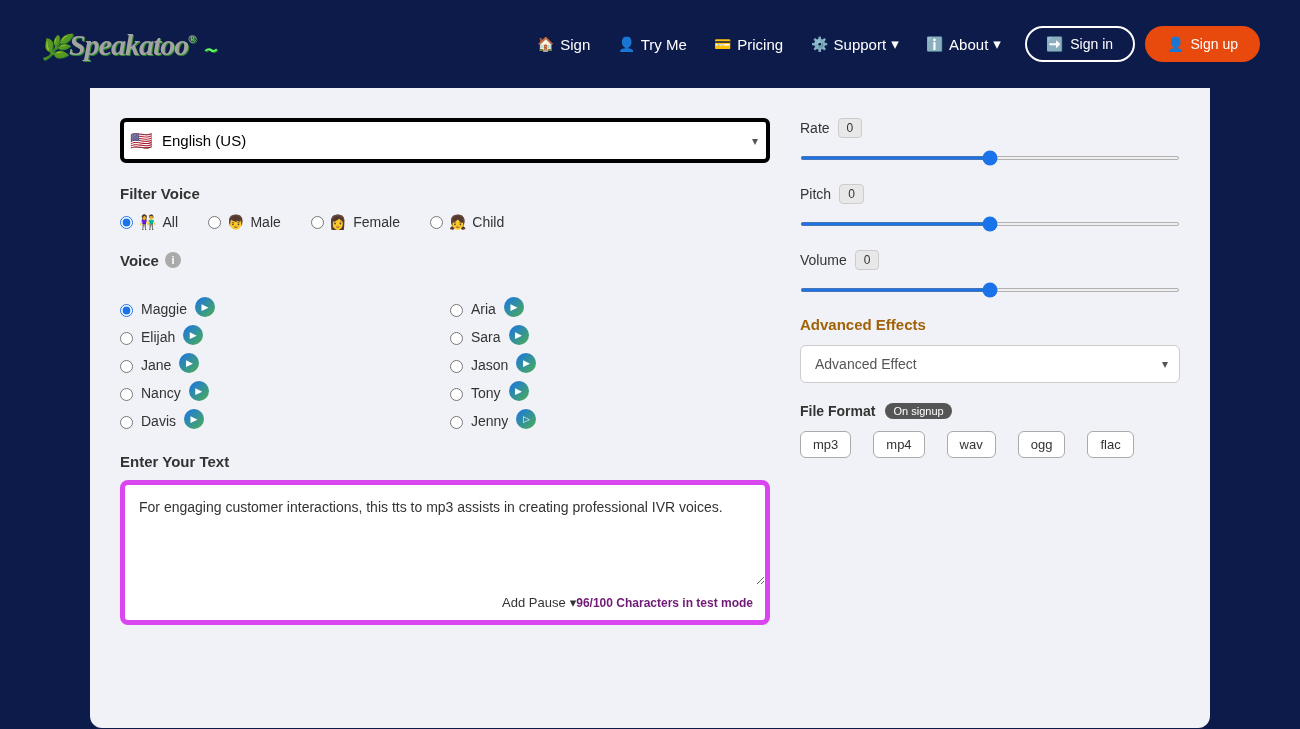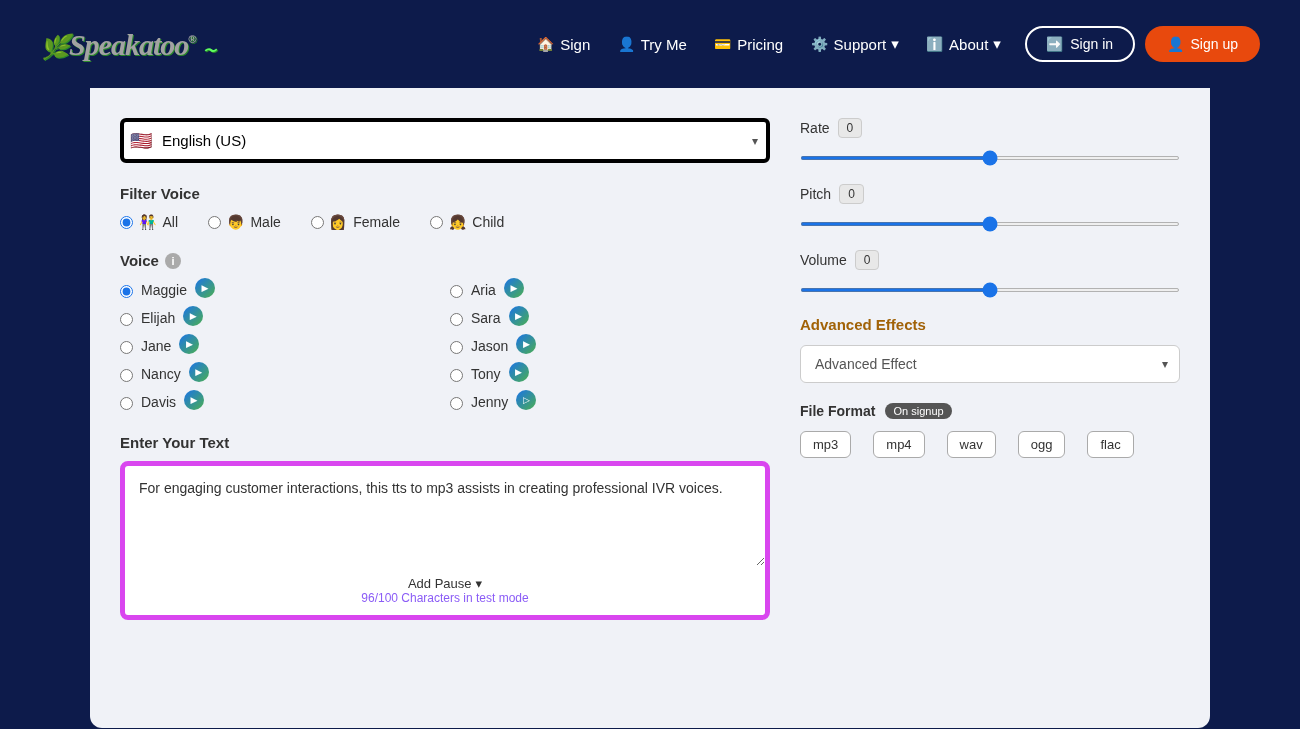--- a/index.html
+++ b/index.html
@@ -135,23 +135,23 @@
     }
     .filter-option input[type=radio] {
       accent-color: #1a73e8;
     }
 
     
     .voice-section-label {
       font-size: 15px;
       font-weight: bold;
       color: #333;
-      margin-bottom: 9px;
-      display: flex;
-      align-items: center;
+      margin-bottom: 28px;
+      display: flex;
+      align-items: flex-start;
       gap: 6px;
     }
     .info-icon {
       width: 16px;
       height: 16px;
       border-radius: 50%;
       background: #aaa;
       color: #fff;
       font-size: 11px;
       display: inline-flex;
@@ -219,35 +219,35 @@
       color: #333;
       resize: vertical;
       outline: none;
       font-family: Arial, sans-serif;
     }
     .text-area-footer {
       display: flex;
       justify-content: flex-end;
       align-items: center;
       padding: 6px 12px 10px 12px;
-      flex-direction: column;
     }
     .add-pause-btn {
       background: transparent;
       border: none;
       font-size: 13px;
       color: #333;
       cursor: pointer;
       display: flex;
       align-items: center;
       gap: 4px;
     }
     .char-count {
       font-size: 12px;
-      color: #8b5cf6;
+      color: #701a75;
+      font-weight: bold;
     }
 
     
     .right-panel {}
 
     .slider-group {
       margin-bottom: 20px;
     }
     .slider-label {
       font-size: 14px;

